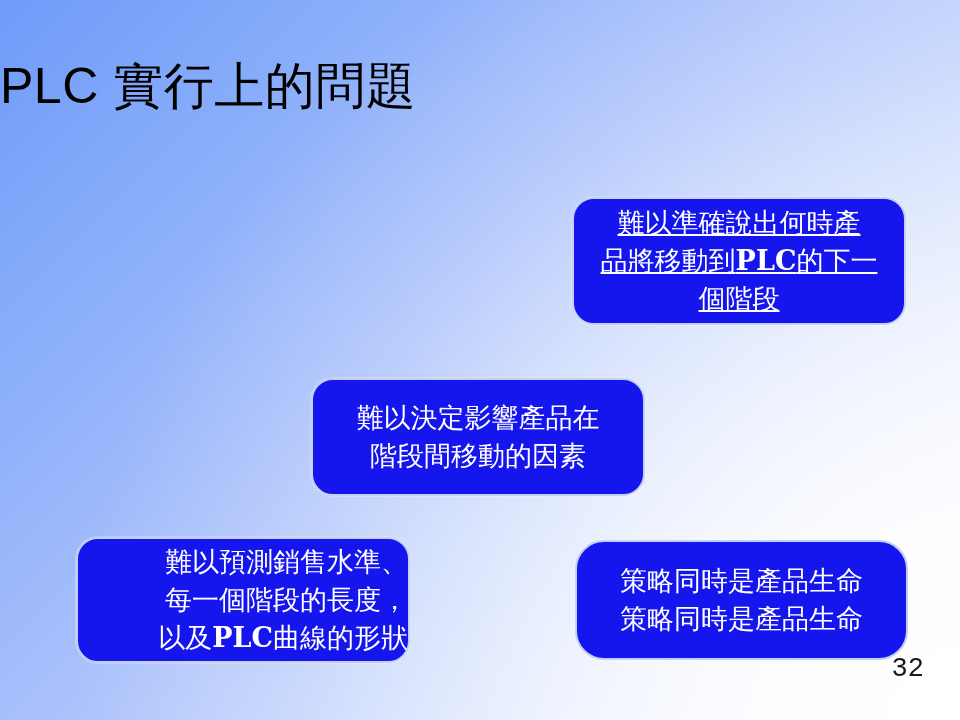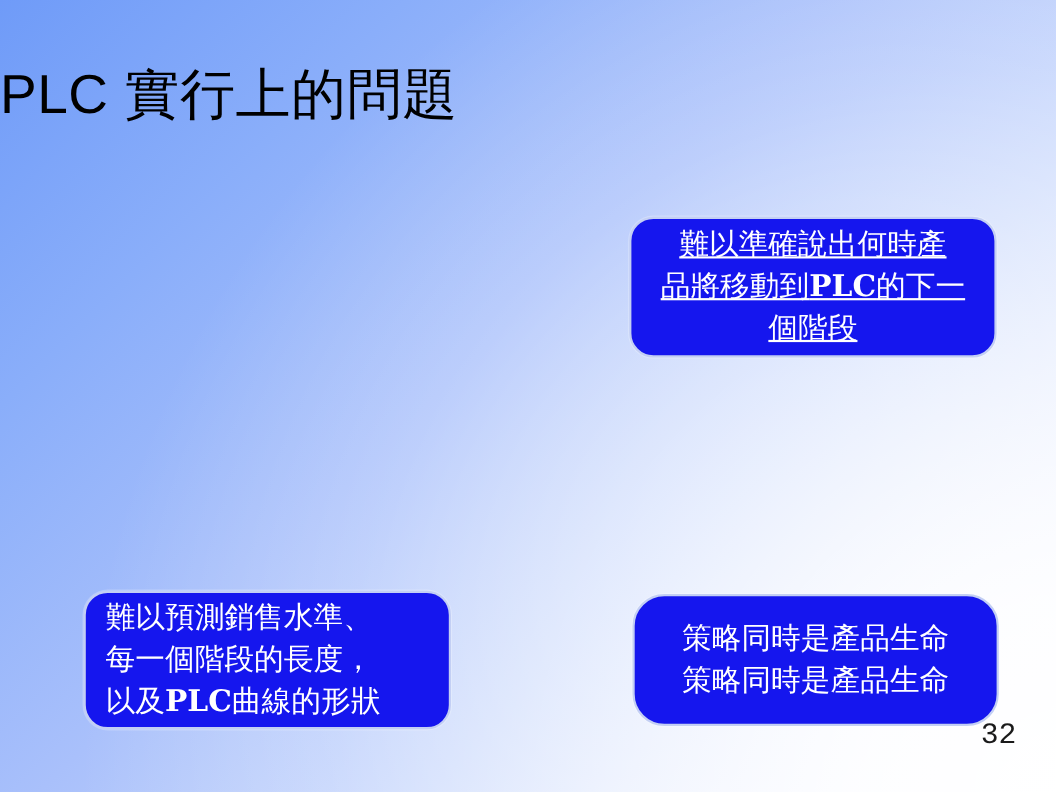--- a/index.html
+++ b/index.html
@@ -78,21 +78,21 @@
 
   .box b, .box .lat {
     font-weight: bold;
     font-family: "DejaVu Serif", "Liberation Serif", serif;
   }
 
   
   #box-identify  { left: 76px;  top: 200px; width: 334px; height: 122px; }
   #box-timing    { left: 572px; top: 197px; width: 334px; height: 128px; text-decoration: underline; }
   #box-factors   { left: 311px; top: 378px; width: 334px; height: 118px; }
-  #box-forecast  { left: 76px;  top: 537px; width: 334px; height: 126px; }
+  #box-forecast  { left: 76px;  top: 537px; width: 334px; height: 126px; align-items: flex-end; }
   #box-strategy  { left: 575px; top: 540px; width: 333px; height: 120px; border-radius: 29px; }
 
   
   #page-number {
     position: absolute;
     right: 36px;
     bottom: 36px;
     font-family: Liberation Mono, monospace;
     font-size: 27px;
     color: #1a1a1a;
@@ -105,20 +105,24 @@
 
   <div id="title">PLC 實行上的問題</div>
 
 
   <div class="box center-text" id="box-timing">
       <span class="line"><span>難以準確說出何時產</span></span>
       <span class="line"><span>品將移動到</span><span class="lat">PLC</span><span>的下一</span></span>
       <span class="line"><span>個階段</span></span>
     </div>
 
+  <div class="box center-text" id="box-factors">
+      <span class="line"><span>難以決定影響產品在</span></span>
+      <span class="line"><span>階段間移動的因素</span></span>
+    </div>
 
   <div class="box left-text" id="box-forecast">
       <span class="line"><span>難以預測銷售水準、</span></span>
       <span class="line"><span>每一個階段的長度，</span></span>
       <span class="line"><span>以及</span><span class="lat">PLC</span><span>曲線的形狀</span></span>
     </div>
 
   <div class="box center-text" id="box-strategy">
       <span class="line"><span>策略同時是產品生命</span></span>
       <span class="line"><span>策略同時是產品生命</span></span>

